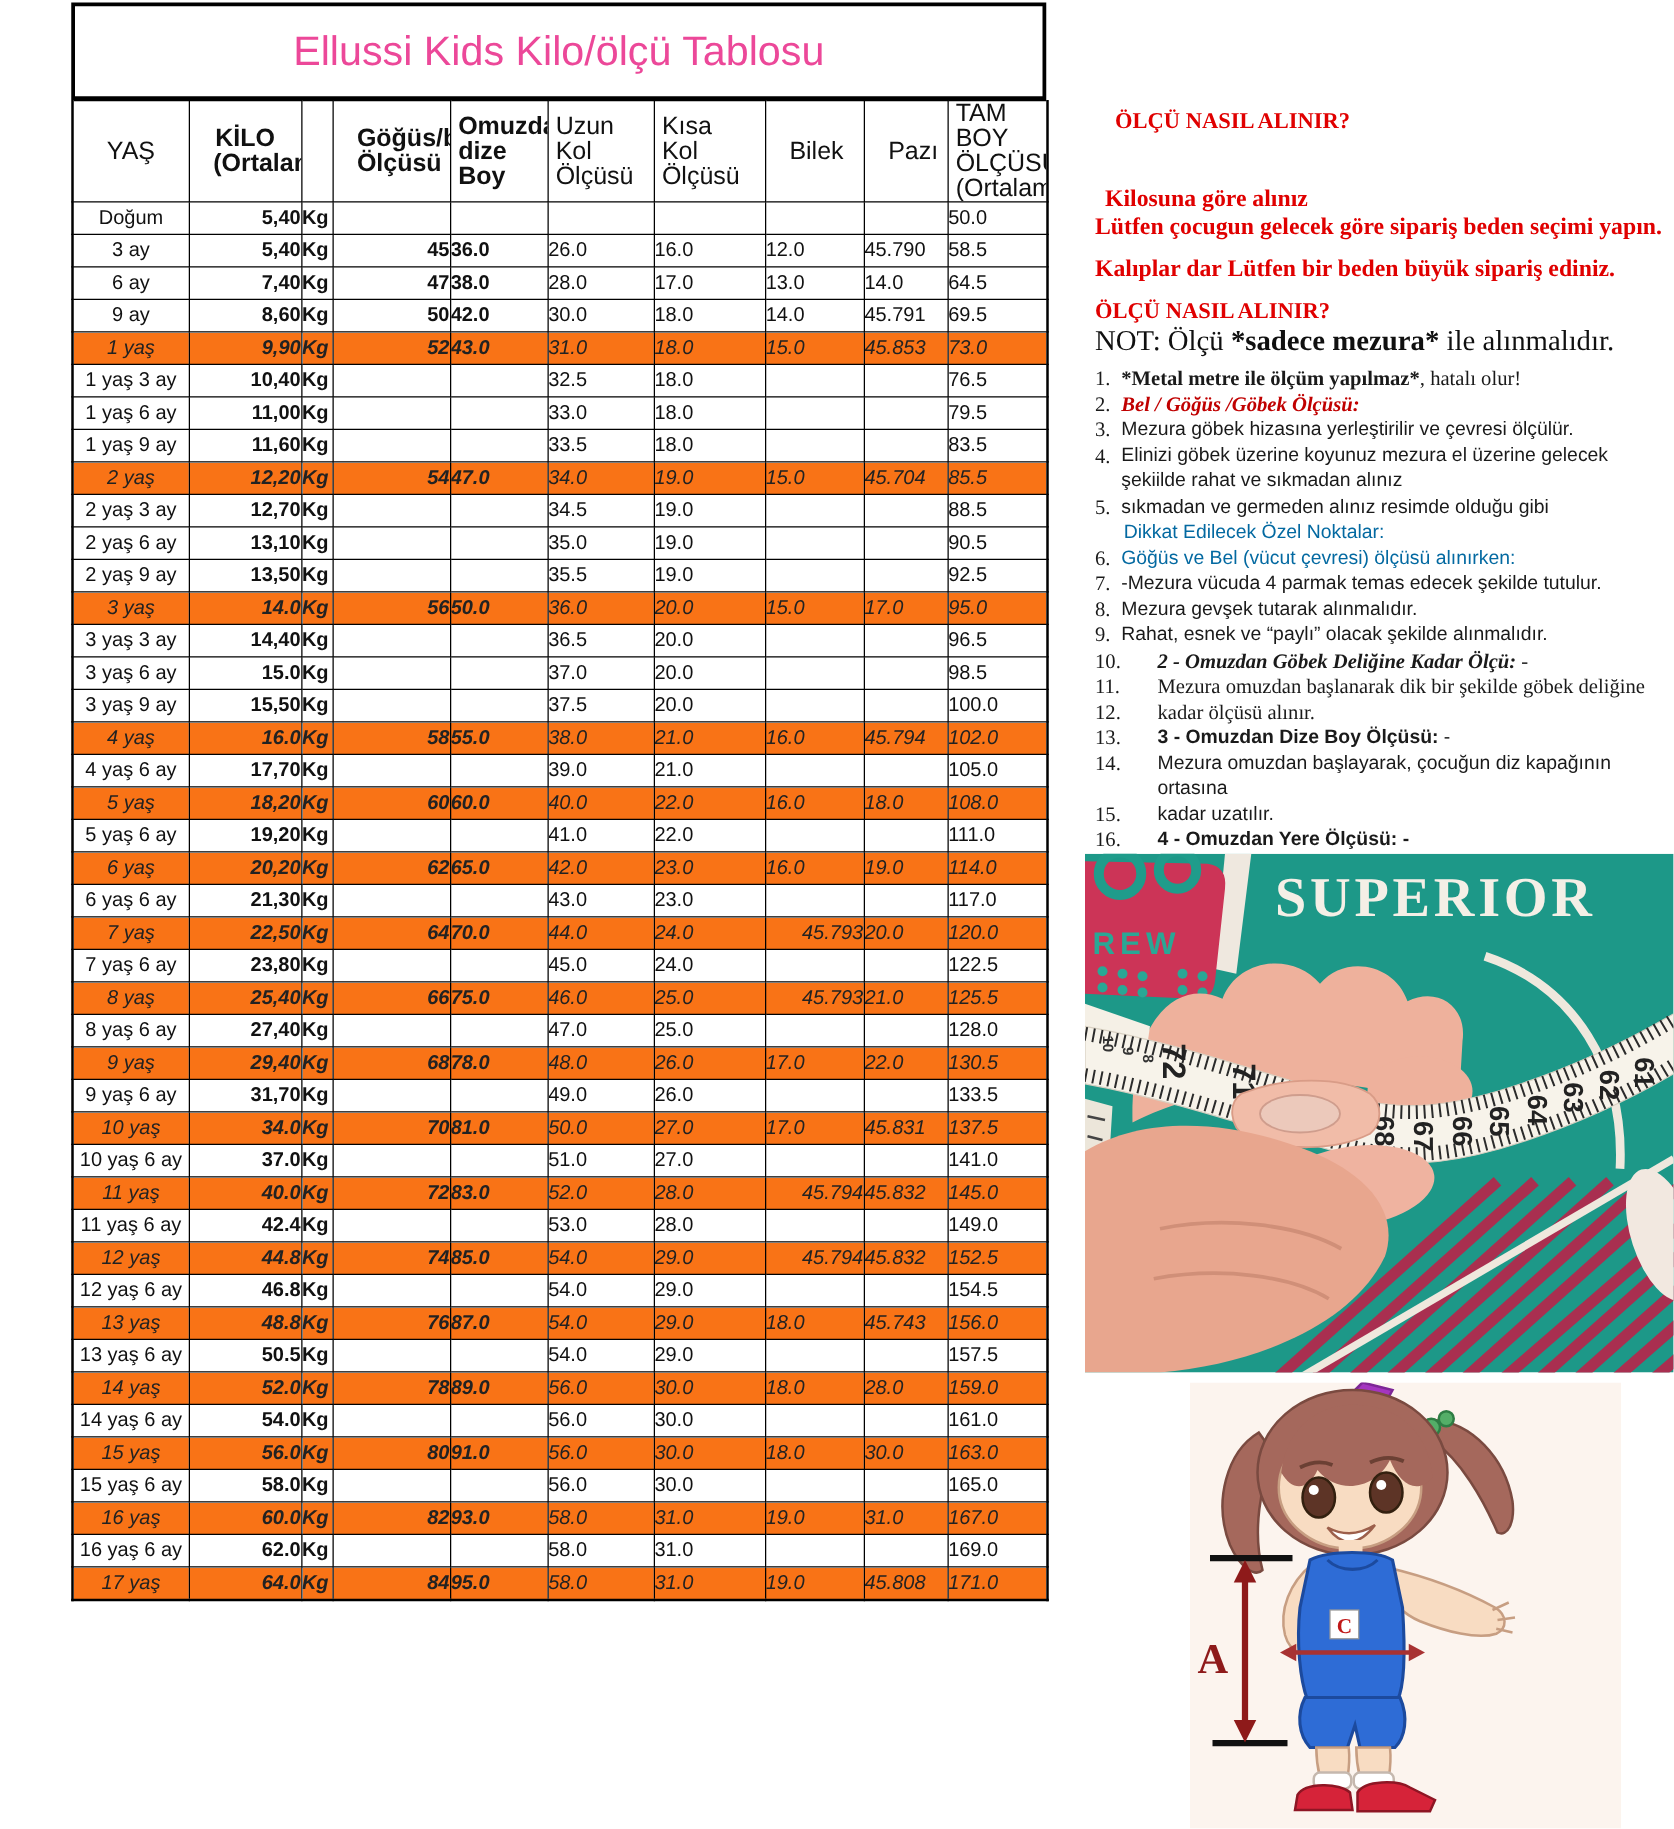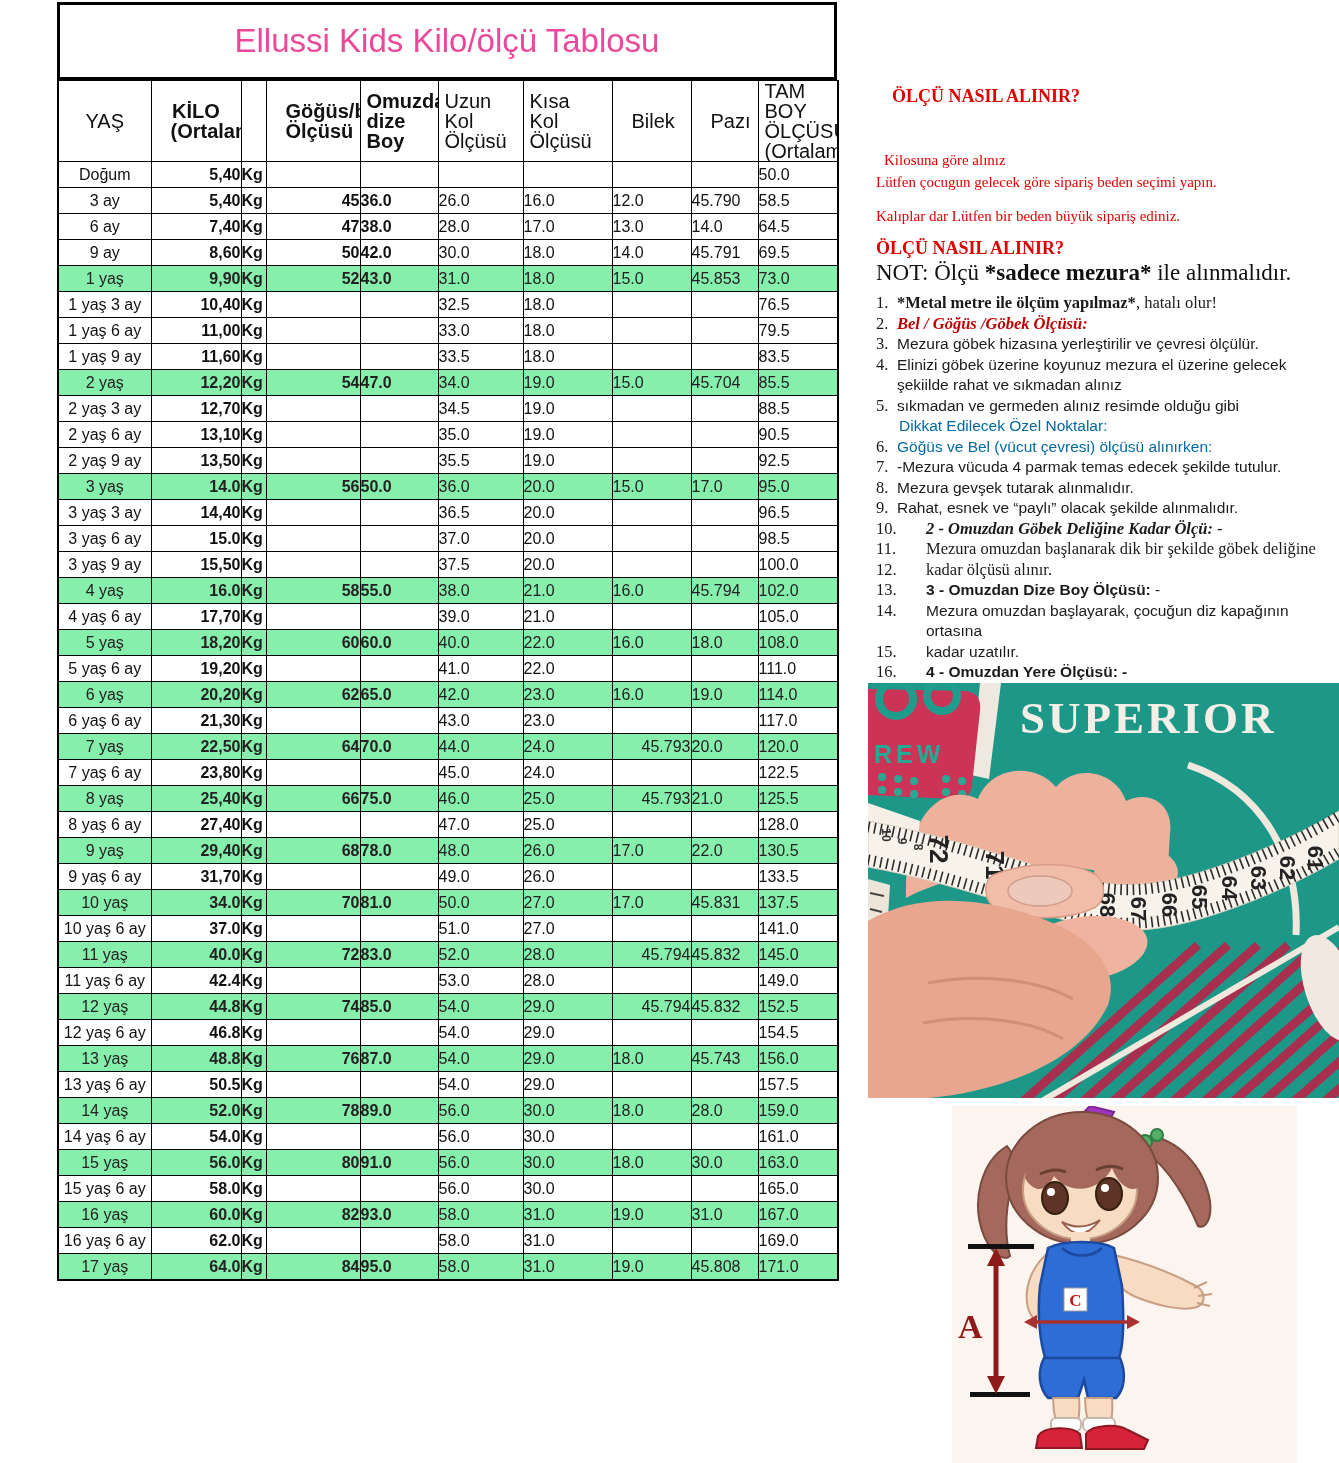--- a/index.html
+++ b/index.html
@@ -11,34 +11,34 @@
   #title-box{border:3px solid #000;height:72px;display:flex;align-items:center;justify-content:center;
              font-size:33px;letter-spacing:0px;color:#ec4899;background:#fff;}
   #size-table{border-collapse:collapse;width:780px;table-layout:fixed;}
   #size-table th,#size-table td{border:1px solid #000;overflow:hidden;white-space:nowrap;}
   #size-table{border:2px solid #000;border-top:none;}
   #size-table th{height:68px;font-size:20px;font-weight:normal;white-space:pre-line;
                  line-height:20px;vertical-align:middle;text-align:center;padding:0 19px;}
   #size-table th.bold{font-weight:bold;}
   #size-table th.hleft{text-align:left;padding-left:6px;}
   #size-table td{height:25px;font-size:16px;padding:0;vertical-align:middle;}
-  #size-table tr.hl{background:#86efac;}
+  #size-table tr.hl{background:#f97316;font-style:italic;}
   #size-table tr.hl td{color:#222;}
   td.c0{text-align:center;}
   td.c1{text-align:right;font-weight:bold;padding-right:8px;}
   td.c2{font-weight:bold;padding-left:2px;font-size:15px;}
   td.c3{text-align:right;font-weight:bold;padding-right:9px;}
   td.c4{font-weight:bold;padding-left:5px;}
   td.c5,td.c6,td.c7,td.c8,td.c9{text-align:left;padding-left:7px;}
   td.r45{text-align:right;padding-right:9px;padding-left:0;}
 
   
   #right-panel{position:absolute;left:876px;top:86px;width:463px;font-family:"Liberation Serif",serif;}
   .rp-h1{margin-left:16px;font-weight:bold;font-size:18px;color:#e00000;}
-  .rp-red{color:#e00000;font-weight:normal;font-size:15px;line-height:22px;}
+  .rp-red{color:#e00000;font-weight:bold;font-size:19px;line-height:22px;}
   .l1{margin-top:42px;margin-left:8px;}
   .l3{margin-top:12px;}
   .rp-h2{margin-top:11px;color:#e00000;font-weight:bold;font-size:18px;}
   .rp-note{font-size:23px;margin-top:1px;color:#101010;}
   #instruction-list{margin-top:7px;}
   .li{display:flex;font-size:15.5px;line-height:20.5px;font-family:"Liberation Sans",sans-serif;color:#1a1a1a;}
   .li.serif{font-family:"Liberation Serif",serif;font-size:16.5px;}
   .li .num{width:21px;flex:none;font-family:"Liberation Serif",serif;font-size:16.5px;}
   .li.wide .num{width:50px;}
   .li .body{flex:1;}

